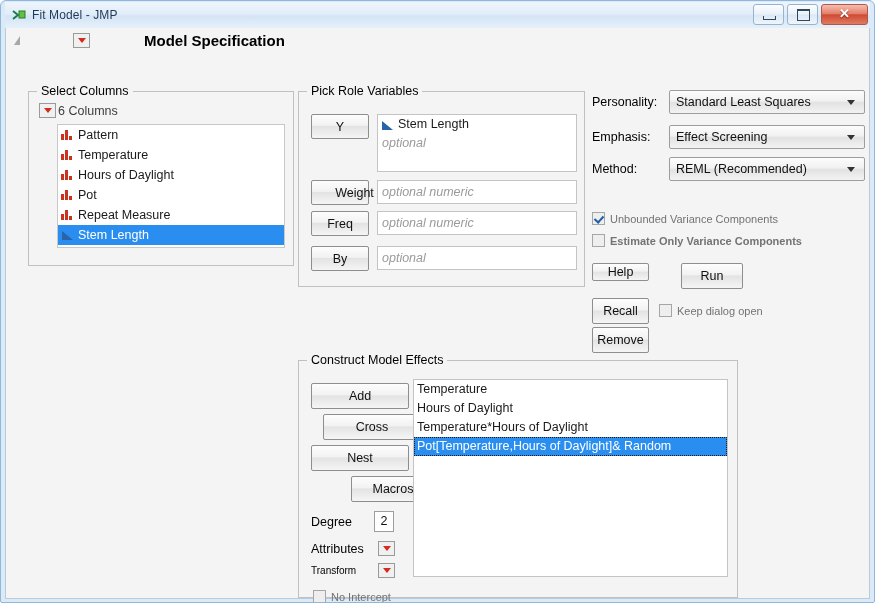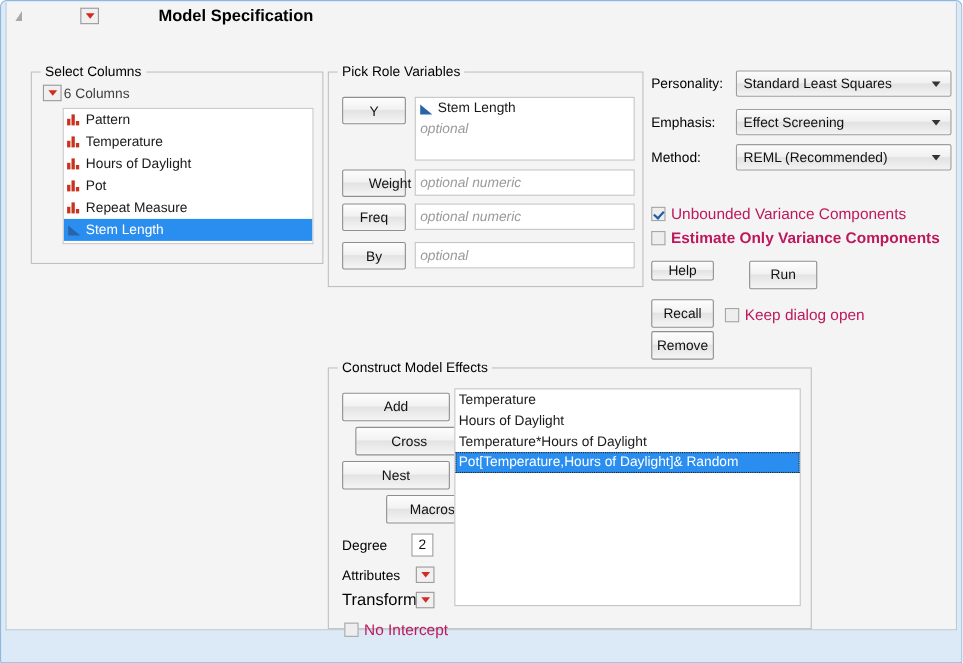--- a/index.html
+++ b/index.html
@@ -326,22 +326,22 @@
   .cbox.checked::after {
     content: "";
     position: absolute;
     left: 3px; top: 1px;
     width: 4px; height: 7px;
     border: solid #1d5fa8;
     border-width: 0 2px 2px 0;
     transform: rotate(42deg);
   }
   .cb-label {
-    font-size: 14px;
-    color: #be185d;
+    font-size: 11px;
+    color: #737373;
   }
 
   
   #grp-effects { left: 292px; top: 332px; width: 440px; height: 238px; }
   #eff-list {
     position: absolute;
     left: 114px; top: 18px;
     width: 315px; height: 198px;
     background: #ffffff;
     border: 1px solid #c4c4c4;
@@ -399,20 +399,41 @@
     margin-left: 6px;
     position: relative;
     top: 1px;
   }
 </style>
 </head>
 <body>
 
 <div id="window">
 
+  <div id="titlebar">
+    <span id="app-icon">
+      <svg width="16" height="16" viewBox="0 0 16 16">
+        <path d="M2 4 L7 8 L2 12" fill="none" stroke="#1b7a55" stroke-width="2"></path>
+        <rect x="8" y="4" width="6" height="7" fill="#5ec24a" stroke="#2d7a23" stroke-width="1"></rect>
+      </svg>
+    </span>
+    <span id="title-text">Fit Model - JMP</span>
+
+    <div class="winbtns">
+      <div class="winbtn">
+        <span class="glyph-min"></span>
+      </div>
+      <div class="winbtn">
+        <span class="glyph-max"></span>
+      </div>
+      <div class="winbtn close">
+        <span class="glyph-x">✕</span>
+      </div>
+    </div>
+  </div>
 
   <div id="client">
 
     <div id="spec-header">
       <span class="disclosure-tri"></span>
       <span class="red-menu-btn"></span>
       <span id="spec-title">Model Specification</span>
     </div>
 
     <div class="group" id="grp-select">
@@ -567,21 +588,21 @@
         <span style="font-size:12.5px;color:#000;width:63px;">Degree</span>
         <div id="degree-box">2</div>
       </div>
 
       <div style="position:absolute;left:12px;top:180px;display:flex;align-items:center;">
         <span style="font-size:12.5px;color:#000;width:67px;">Attributes</span>
         <span class="mini-red-btn"></span>
       </div>
 
       <div style="position:absolute;left:12px;top:202px;display:flex;align-items:center;">
-        <span style="font-size:15px;color:#000;width:67px;">Transform</span>
+        <span style="font-size:10px;color:#000;width:67px;">Transform</span>
         <span class="mini-red-btn"></span>
       </div>
 
       <div class="cbrow" style="left:14px; top:229px;">
         <span class="cbox"></span>
         <span class="cb-label">No Intercept</span>
       </div>
 
       <div id="eff-list">
         <div class="eff-item">Temperature</div>

